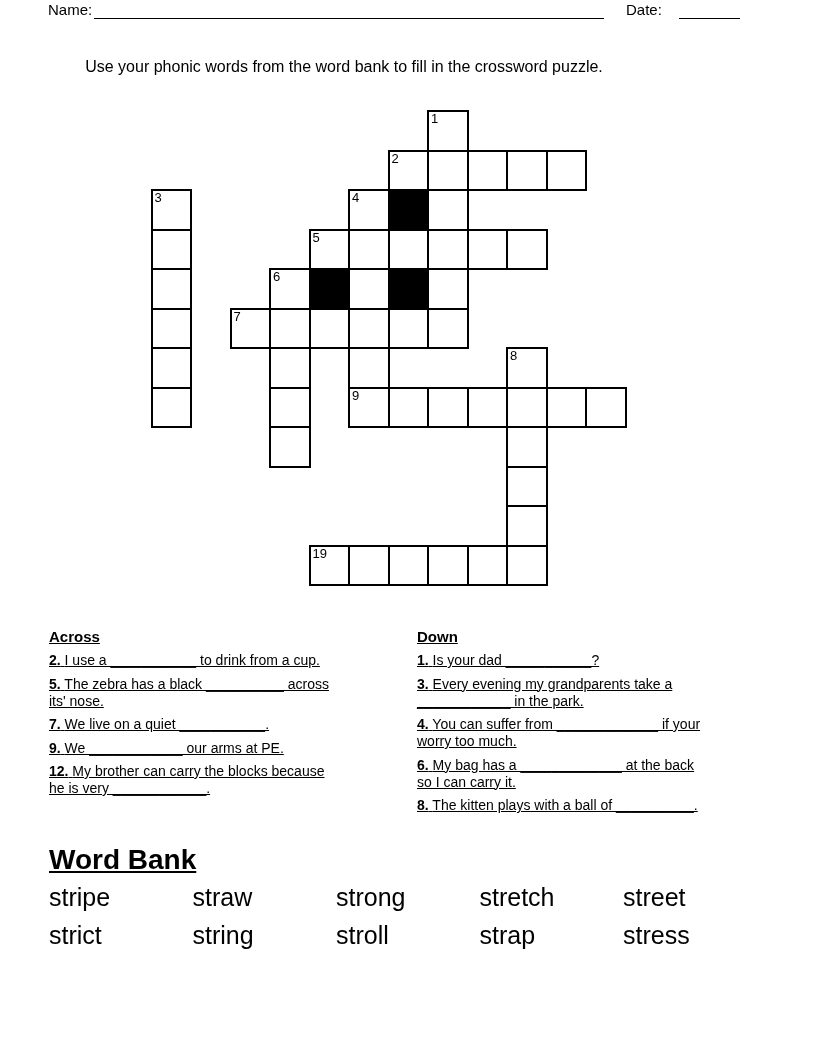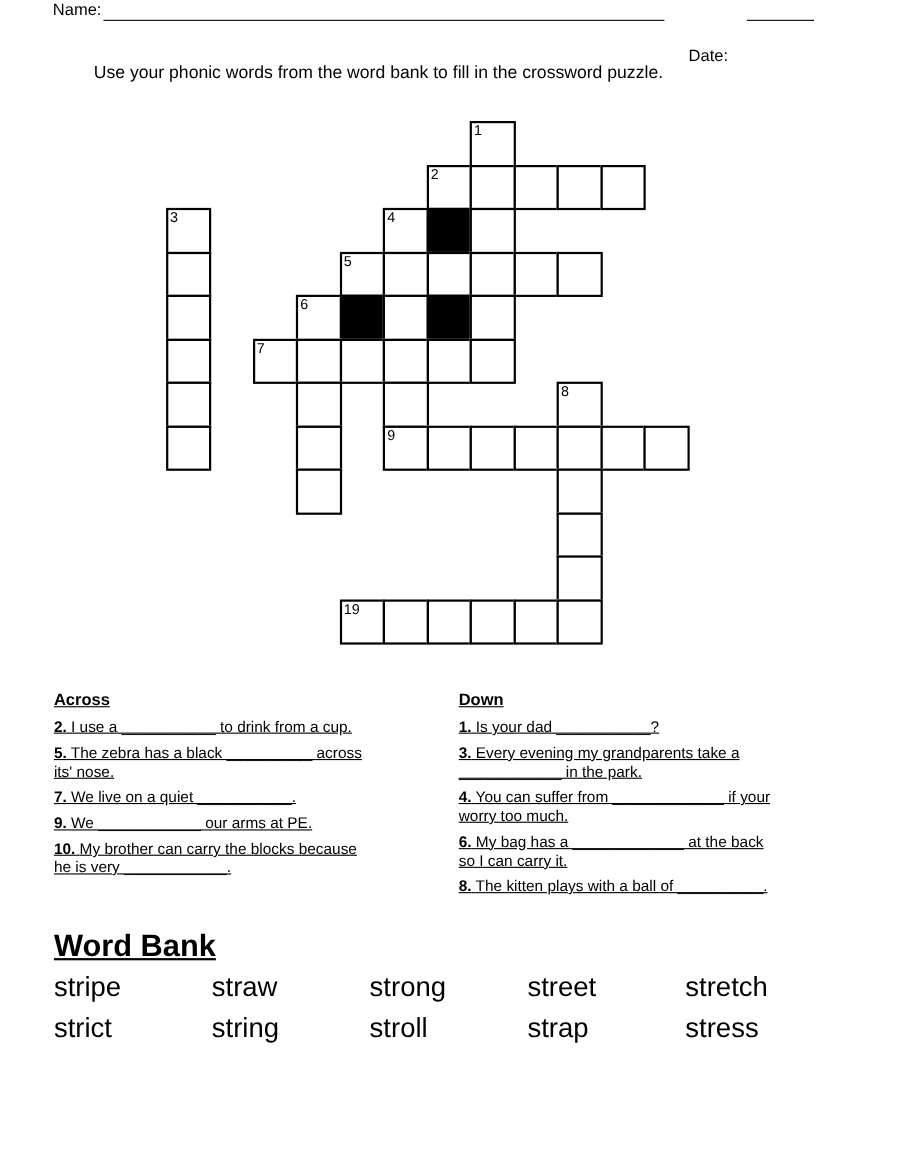--- a/index.html
+++ b/index.html
@@ -6,21 +6,21 @@
   body {
     width:816px; height:1056px;
     background:#ffffff; color:#000000;
     font-family:"Liberation Sans", sans-serif;
     position:relative; overflow:hidden;
   }
 
   
   .hdr-label { position:absolute; top:1px; font-size:15px; }
   #name-label { left:48px; }
-  #date-label { left:626px;margin-top:41px; }
+  #date-label { left:626px; }
   .fill-line { position:absolute; top:0; height:18px; border-bottom:1.5px solid #000; }
   #name-line { left:94px; width:510px; }
   #date-line { left:679px; width:61px; }
 
   
   #instruction {
     position:absolute; left:0; top:57px; width:688px;
     text-align:center; font-size:16px; line-height:19px;
   }
 
@@ -147,39 +147,39 @@
     <div class="cell" style="left: 355.5px; top: 434.5px;"></div>
   </div>
 
 <div class="clues" id="clues-across">
   <div class="clues-heading">Across</div>
   <div id="across-list">
       <p class="clue"><b>2.</b> <span>I use a ___________ to drink from a cup.</span></p>
       <p class="clue"><b>5.</b> <span>The zebra has a black __________ across</span><br><span>its' nose.</span></p>
       <p class="clue"><b>7.</b> <span>We live on a quiet ___________.</span></p>
       <p class="clue"><b>9.</b> <span>We ____________ our arms at PE.</span></p>
-      <p class="clue"><b>10.</b> <span>My brother can carry the blocks because</span><br><span>he is very ____________.</span></p>
+      <p class="clue"><b>12.</b> <span>My brother can carry the blocks because</span><br><span>he is very ____________.</span></p>
     </div>
 </div>
 <div class="clues" id="clues-down">
   <div class="clues-heading">Down</div>
   <div id="down-list">
       <p class="clue"><b>1.</b> <span>Is your dad ___________?</span></p>
       <p class="clue"><b>3.</b> <span>Every evening my grandparents take a</span><br><span>____________ in the park.</span></p>
       <p class="clue"><b>4.</b> <span>You can suffer from _____________ if your</span><br><span>worry too much.</span></p>
       <p class="clue"><b>6.</b> <span>My bag has a _____________ at the back</span><br><span>so I can carry it.</span></p>
       <p class="clue"><b>8.</b> <span>The kitten plays with a ball of __________.</span></p>
     </div>
 </div>
 
 <div id="wordbank-heading">Word Bank</div>
 <div id="wordbank-words">
     <div class="wb-word">stripe</div>
     <div class="wb-word">straw</div>
     <div class="wb-word">strong</div>
+    <div class="wb-word">stretch</div>
     <div class="wb-word">street</div>
-    <div class="wb-word">stretch</div>
     <div class="wb-word">strict</div>
     <div class="wb-word">string</div>
     <div class="wb-word">stroll</div>
     <div class="wb-word">strap</div>
     <div class="wb-word">stress</div>
   </div>
 
 </body></html>

